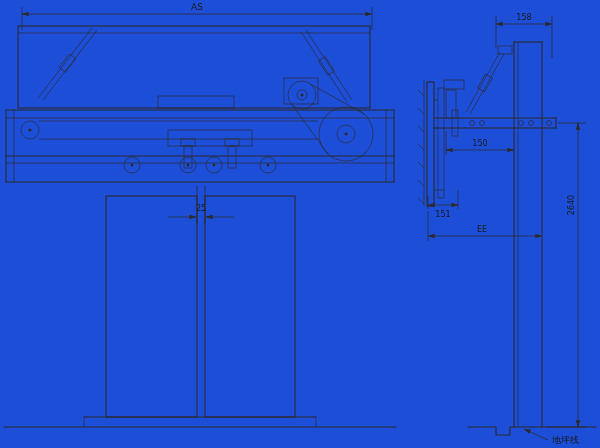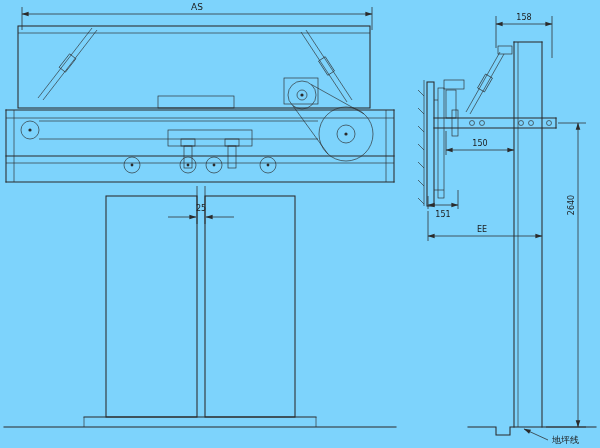--- a/index.html
+++ b/index.html
@@ -1,16 +1,16 @@
 <!DOCTYPE html>
 <html><head>
 <meta charset="utf-8">
 <style>
   html,body{margin:0;padding:0;background:#ffffff;}
-  .page{width:600px;height:448px;background:#7dd3fc;position:relative;overflow:hidden;}
+  .page{width:600px;height:448px;background:#1d4ed8;position:relative;overflow:hidden;}
   svg{display:block;}
   .ln{stroke:#2b2b2b;stroke-width:1.05;fill:none;stroke-linecap:square;}
   .tn{stroke:#2b2b2b;stroke-width:0.65;fill:none;}
   .dim{stroke:#2b2b2b;stroke-width:0.75;fill:none;}
   .solid{fill:#2b2b2b;stroke:none;}
   text{font-family:"DejaVu Sans","Liberation Sans",sans-serif;fill:#1b1b1b;}
   .t9{font-size:9px;}
   .t8{font-size:8px;}
 </style>
 </head>

